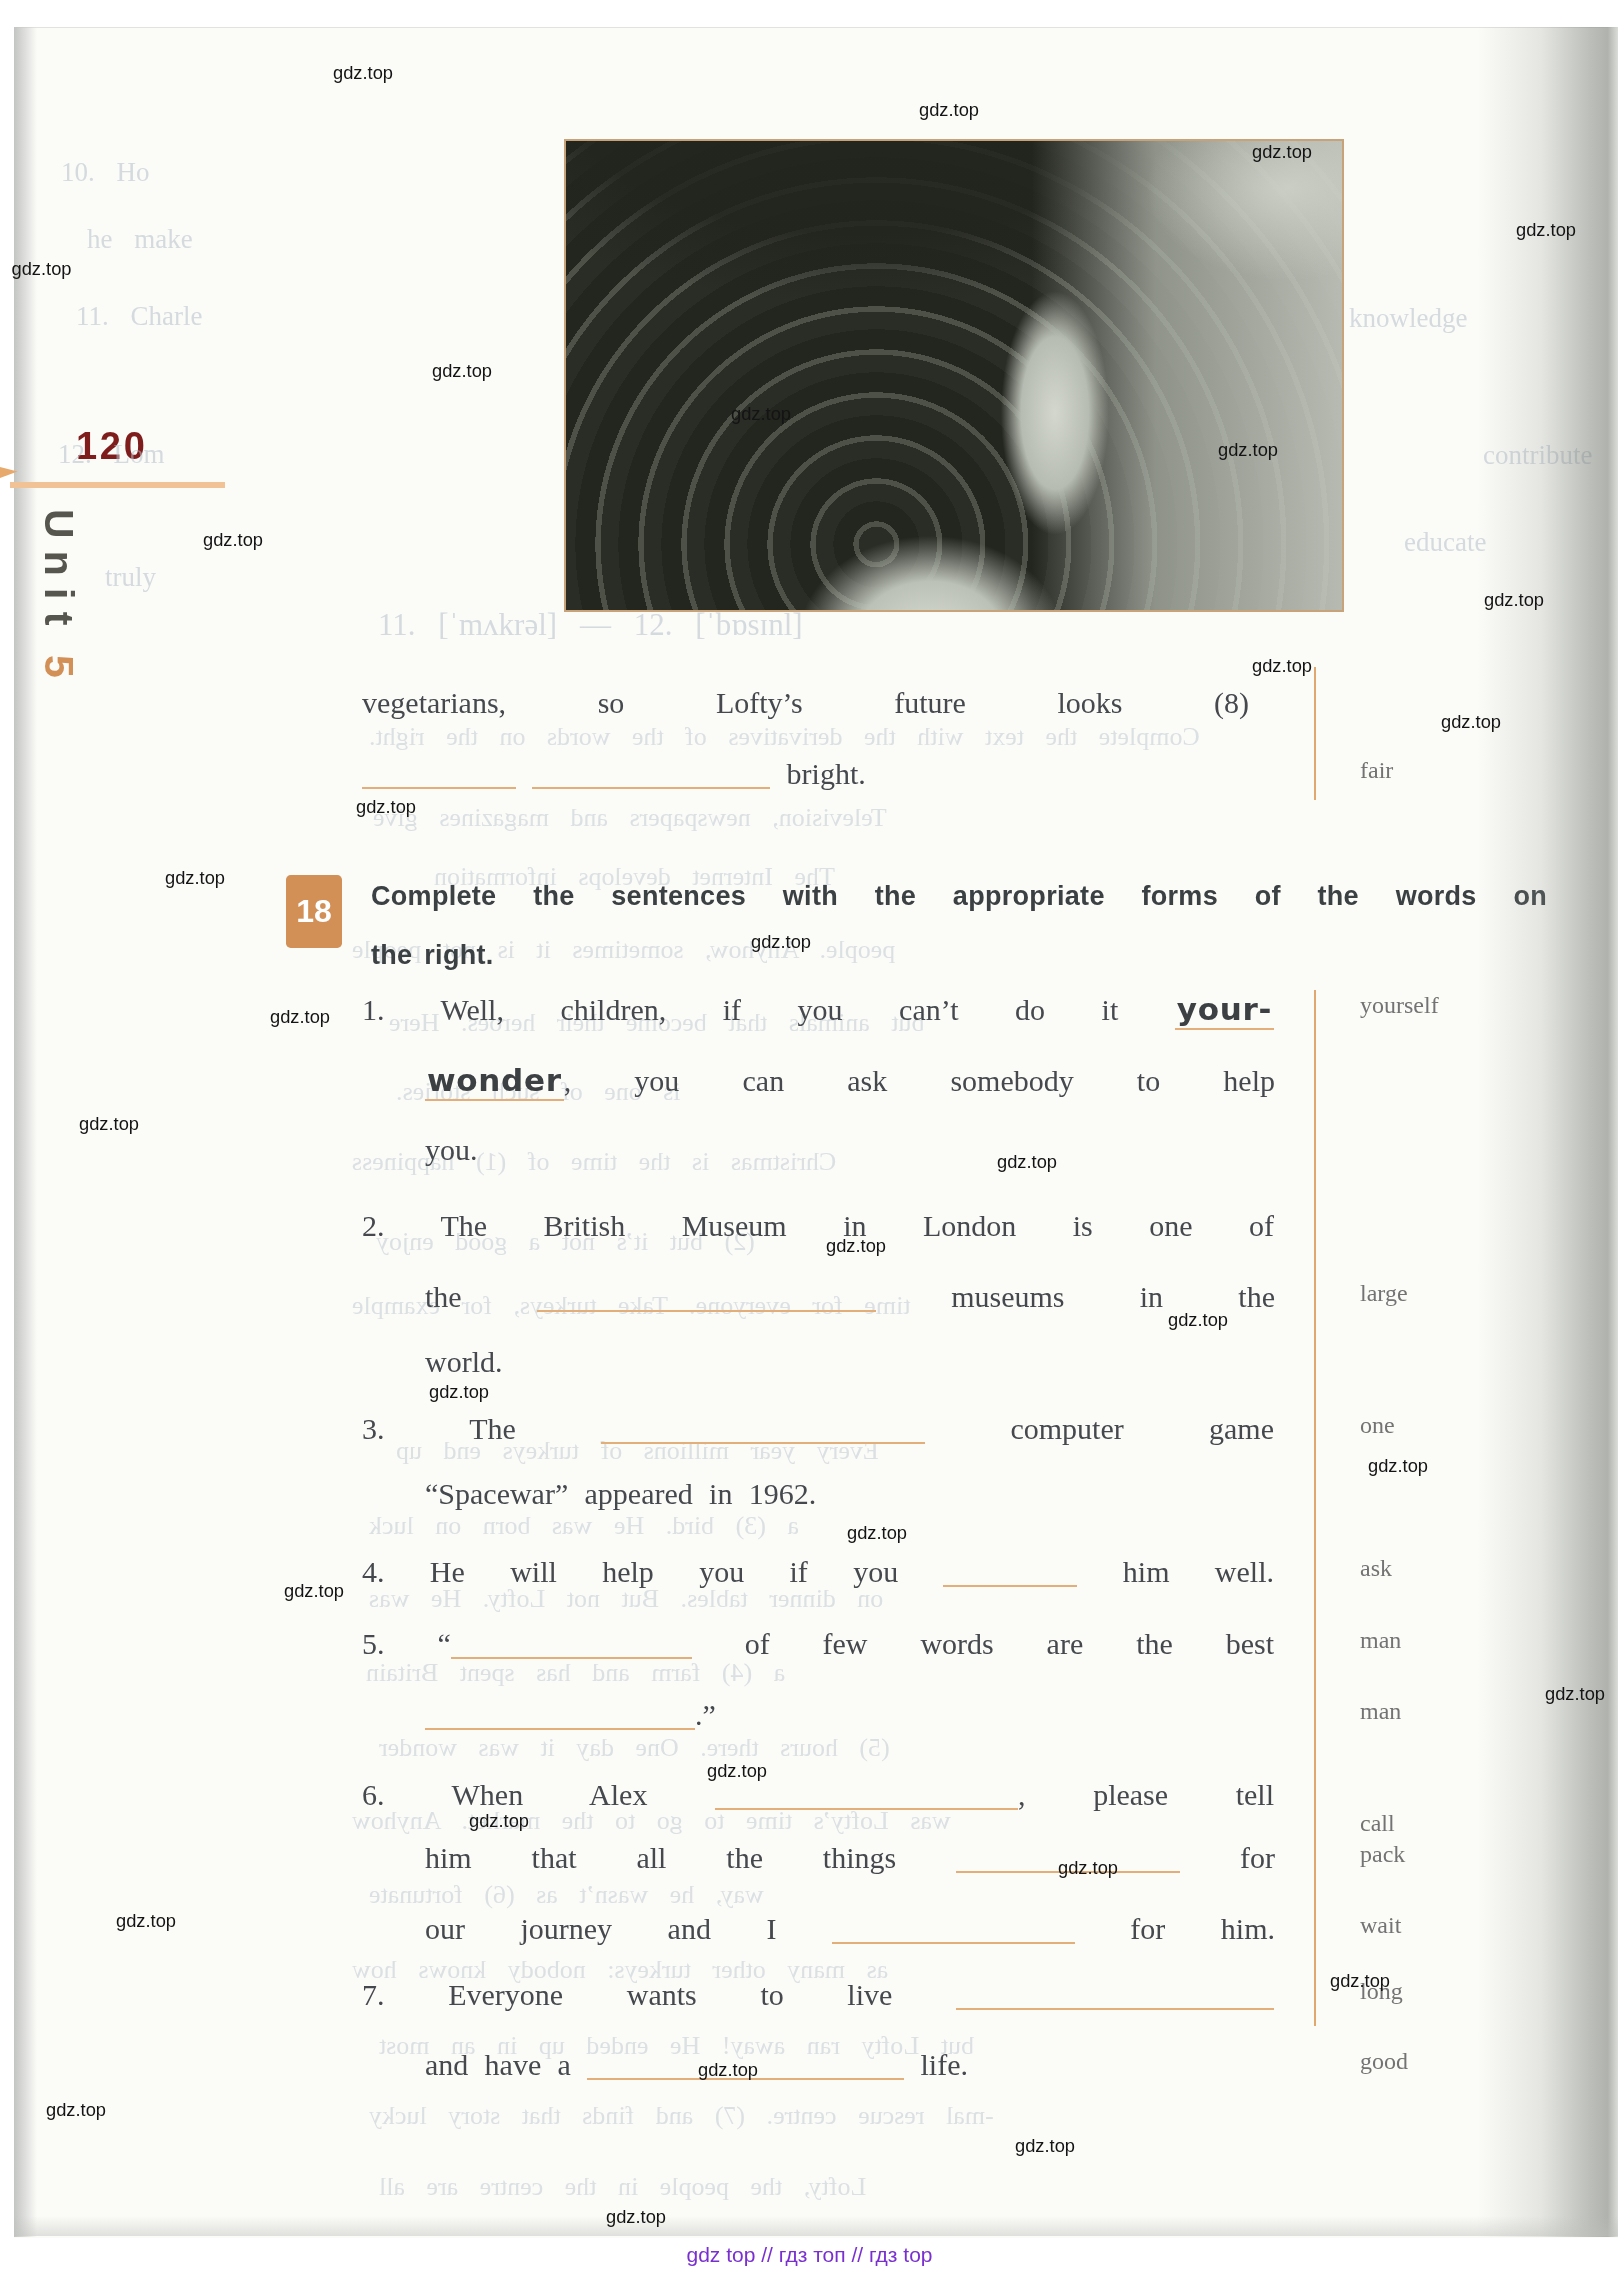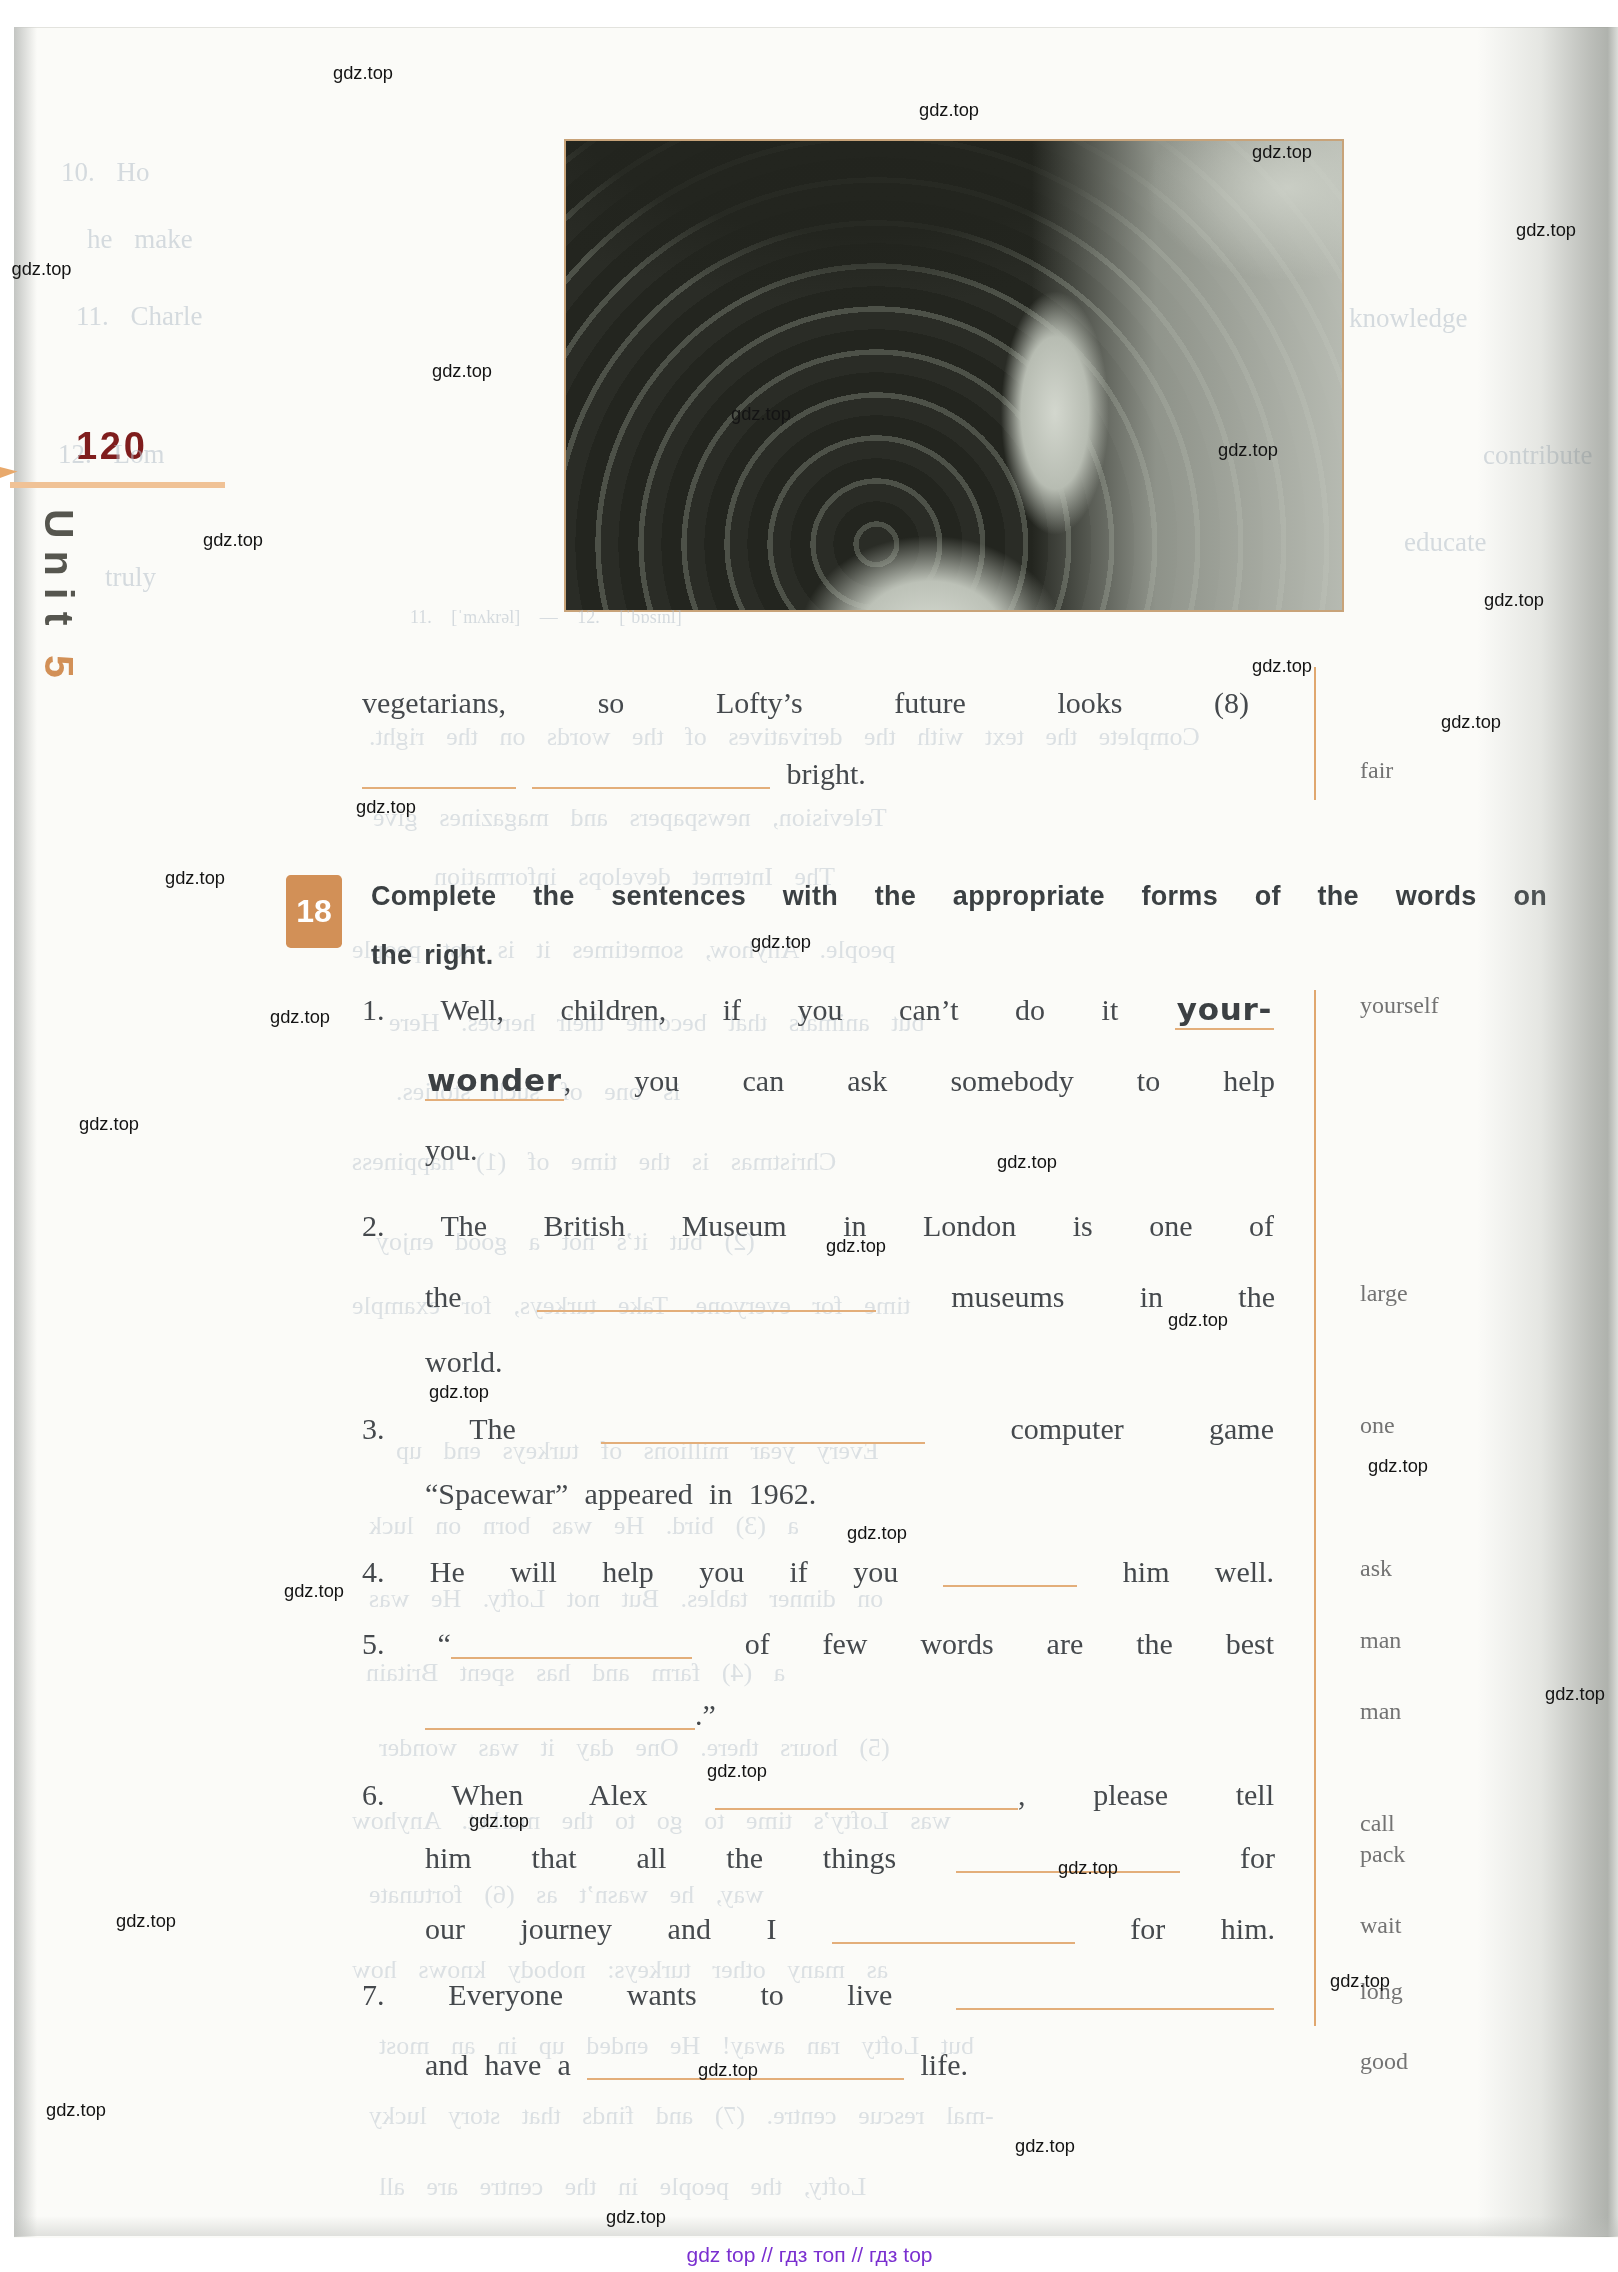--- a/index.html
+++ b/index.html
@@ -88,21 +88,21 @@
     </div>
   <div id="ghost-layer">
       <div class="ghost" style="left: 61px; top: 157px; font-size: 27px;">10. Ho</div>
       <div class="ghost" style="left: 87px; top: 224px; font-size: 27px;">he make</div>
       <div class="ghost" style="left: 76px; top: 301px; font-size: 27px; text-align: center;">11. Charle</div>
       <div class="ghost" style="left: 1349px; top: 303px; font-size: 27px;">knowledge</div>
       <div class="ghost" style="left: 58px; top: 439px; font-size: 27px;">12. Lom</div>
       <div class="ghost" style="left: 1483px; top: 440px; font-size: 27px;">contribute</div>
       <div class="ghost" style="left: 1404px; top: 527px; font-size: 27px;">educate</div>
       <div class="ghost" style="left: 105px; top: 562px; font-size: 27px;">truly</div>
-      <div class="ghost" style="left: 378px; top: 607px; font-size: 18px; margin-left: 32px;">11. [ˈmʌkrəl] —                12. [ˈbɒsɪnl]</div>
+      <div class="ghost" style="left: 378px; top: 607px; font-size: 31px;">11. [ˈmʌkrəl] —                12. [ˈbɒsɪnl]</div>
       <div class="ghost m" style="left: 369px; top: 722px; font-size: 26px;">Complete the text with the derivatives of the words on the right.</div>
       <div class="ghost m" style="left: 373px; top: 803px; font-size: 26px;">Television, newspapers and magazines give</div>
       <div class="ghost m" style="left: 434px; top: 862px; font-size: 26px;">The Internet develops information</div>
       <div class="ghost m" style="left: 352px; top: 935px; font-size: 26px;">people. Anyhow, sometimes it is not people</div>
       <div class="ghost m" style="left: 389px; top: 1008px; font-size: 26px;">but animals that become their heroes. Here</div>
       <div class="ghost m" style="left: 396px; top: 1077px; font-size: 26px;">is one of such stories.</div>
       <div class="ghost m" style="left: 352px; top: 1147px; font-size: 26px;">Christmas is the time of (1) happiness</div>
       <div class="ghost m" style="left: 376px; top: 1227px; font-size: 26px;">(2)  but it’s not a good    enjoy</div>
       <div class="ghost m" style="left: 352px; top: 1291px; font-size: 26px;">time for everyone. Take turkeys, for example</div>
       <div class="ghost m" style="left: 396px; top: 1436px; font-size: 26px;">Every year millions of turkeys end up</div>

